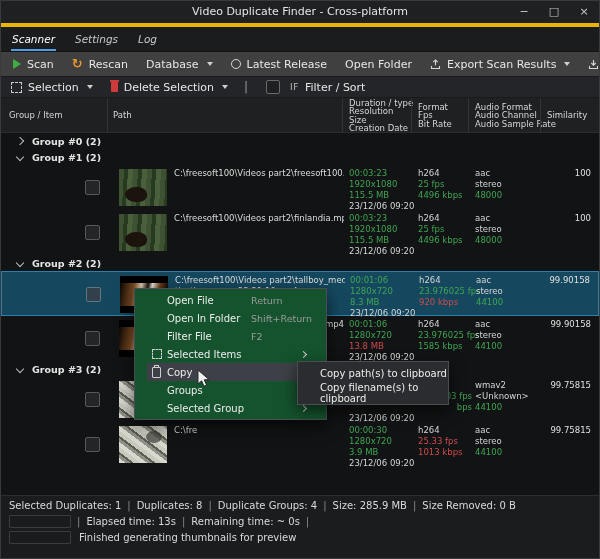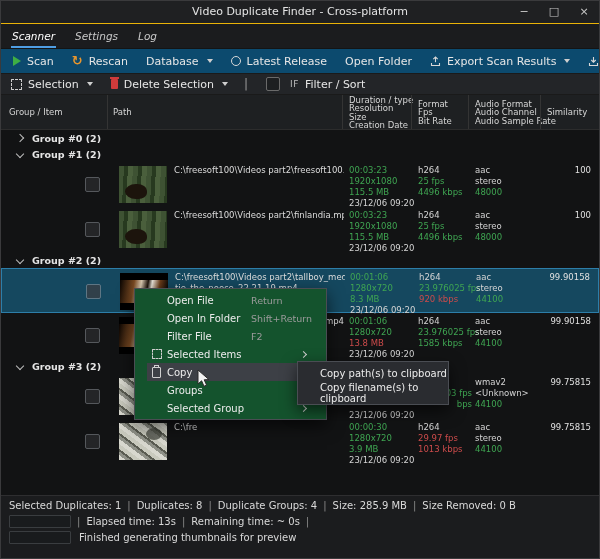--- a/index.html
+++ b/index.html
@@ -2,34 +2,34 @@
 <html><head>
 <meta charset="utf-8">
 <style>
   html,body{margin:0;padding:0;background:#000;}
   body{width:600px;height:559px;overflow:hidden;font-family:"DejaVu Sans","Liberation Sans",sans-serif;
        -webkit-font-smoothing:antialiased;}
   #app{position:relative;width:598px;height:557px;background:#1b1c1e;border:1px solid #3a3a3c;
        color:#d8d8d8;overflow:hidden;}
 
   
-  #titlebar{position:relative;height:22px;background:#1f2022;border-bottom:1px solid #eab308;}
+  #titlebar{position:relative;height:22px;background:#1f2022;border-bottom:4px solid #eab308;}
   #title{position:absolute;left:0;right:0;top:0;height:22px;line-height:22px;text-align:center;
          font-size:11px;color:#e4e4e4;}
   #wincontrols{position:absolute;right:0;top:0;height:22px;display:flex;}
   .wbtn{width:30px;height:22px;line-height:22px;text-align:center;font-size:11px;color:#c8c8c8;}
 
   
   #tabbar{height:24px;display:flex;align-items:flex-end;gap:18px;padding:0 10px;background:#1b1c1e;
           border-bottom:1px solid #141414;}
   .tab{font-size:10.5px;color:#c9c9c9;padding:3px 1px 4px;border-bottom:2px solid transparent;font-style:italic;}
   .tab.active{color:#ffffff;border-bottom-color:#4f9ee3;}
 
   
-  #toolbar1{height:24px;background:#0c4a6e;border-bottom:1px solid #1a1a1a;display:flex;
+  #toolbar1{height:24px;background:#404040;border-bottom:1px solid #1a1a1a;display:flex;
             align-items:center;gap:18px;padding:0 12px;}
   #toolbar2{height:20px;background:#232528;border-bottom:1px solid #1a1a1a;display:flex;
             align-items:center;gap:10px;padding:0 10px;}
   .titem{display:flex;align-items:center;gap:6px;font-size:11px;color:#e6e6e6;white-space:nowrap;}
   .play-ic{width:0;height:0;border-left:8px solid #3fae44;border-top:5px solid transparent;
            border-bottom:5px solid transparent;}
   .rescan-ic{color:#e8962e;font-weight:bold;font-size:13px;line-height:10px;}
   .ring-ic{width:8px;height:8px;border:1.5px solid #d8d8d8;border-radius:50%;}
   .caret{width:0;height:0;border-top:4px solid #cfcfcf;border-left:3.5px solid transparent;
          border-right:3.5px solid transparent;margin-left:2px;}
@@ -378,21 +378,21 @@
           </div>
         </div>
         <div class="col col-dur">
           <div class="cl c-g">00:00:30</div>
           <div class="cl c-g">1280x720</div>
           <div class="cl c-g">3.9 MB</div>
           <div class="cl c-w">23/12/06 09:20</div>
         </div>
         <div class="col col-fmt">
           <div class="cl c-w">h264</div>
-          <div class="cl c-r">29.97 fps</div>
+          <div class="cl c-r">25.33 fps</div>
           <div class="cl c-r">1013 kbps</div>
         </div>
         <div class="col col-aud">
           <div class="cl c-w">aac</div>
           <div class="cl c-w">stereo</div>
           <div class="cl c-g">44100</div>
         </div>
         <div class="sim">99.75815</div>
       </div>
     </div>

